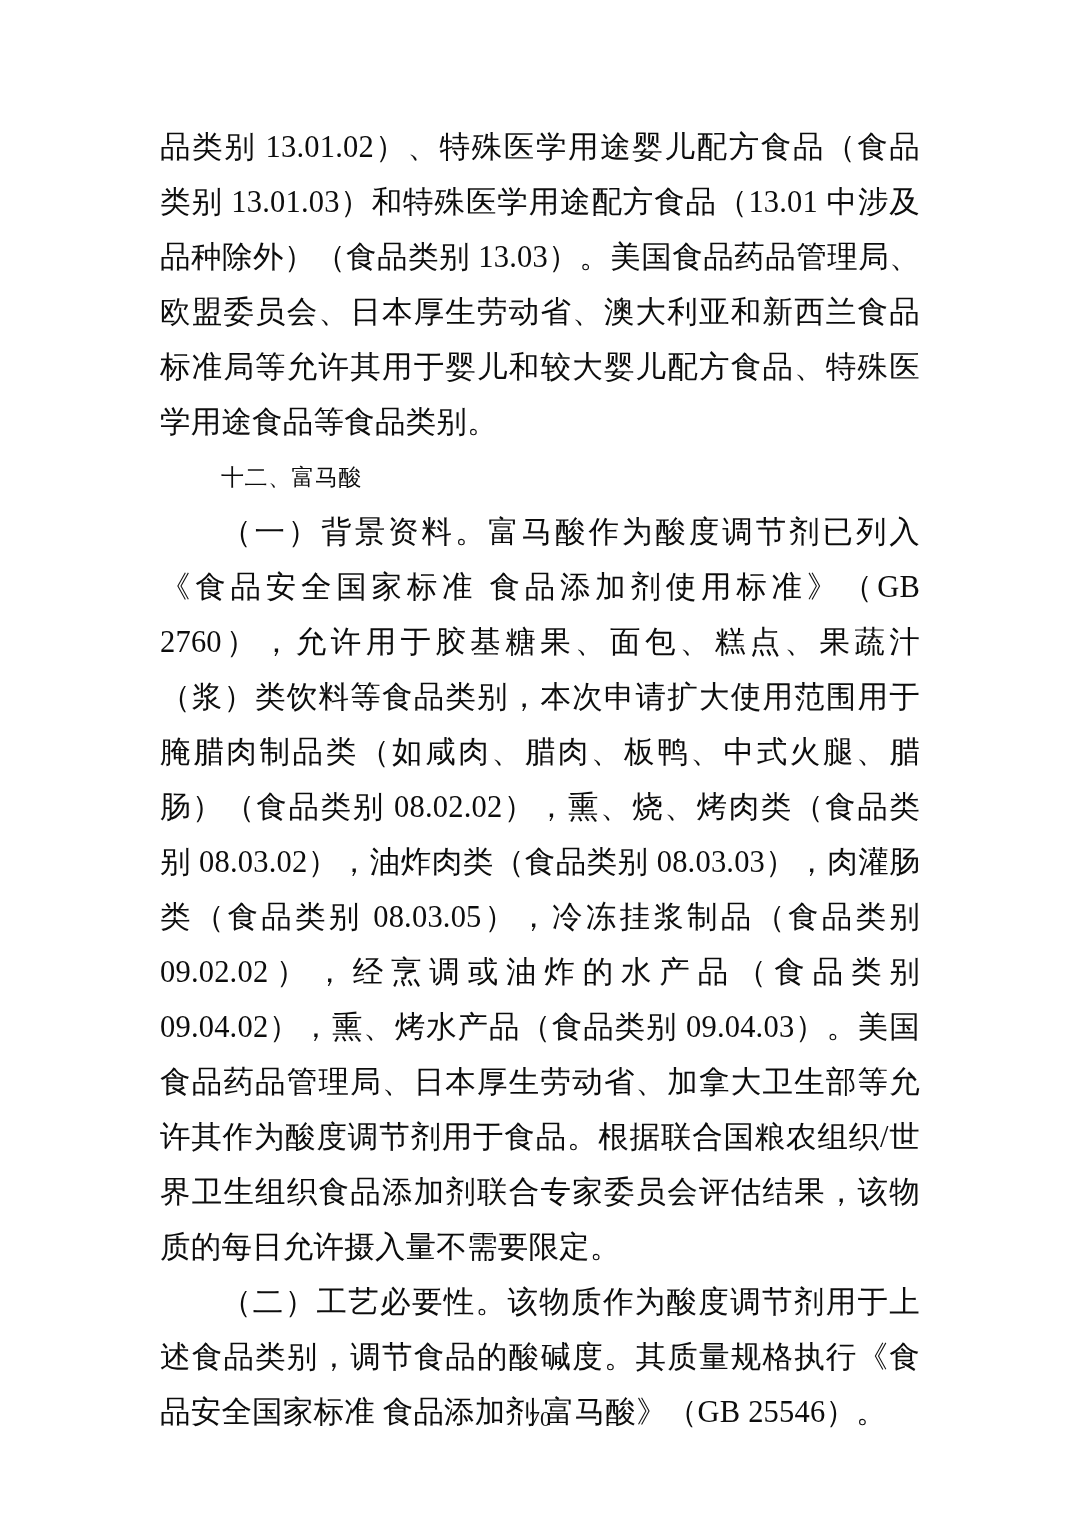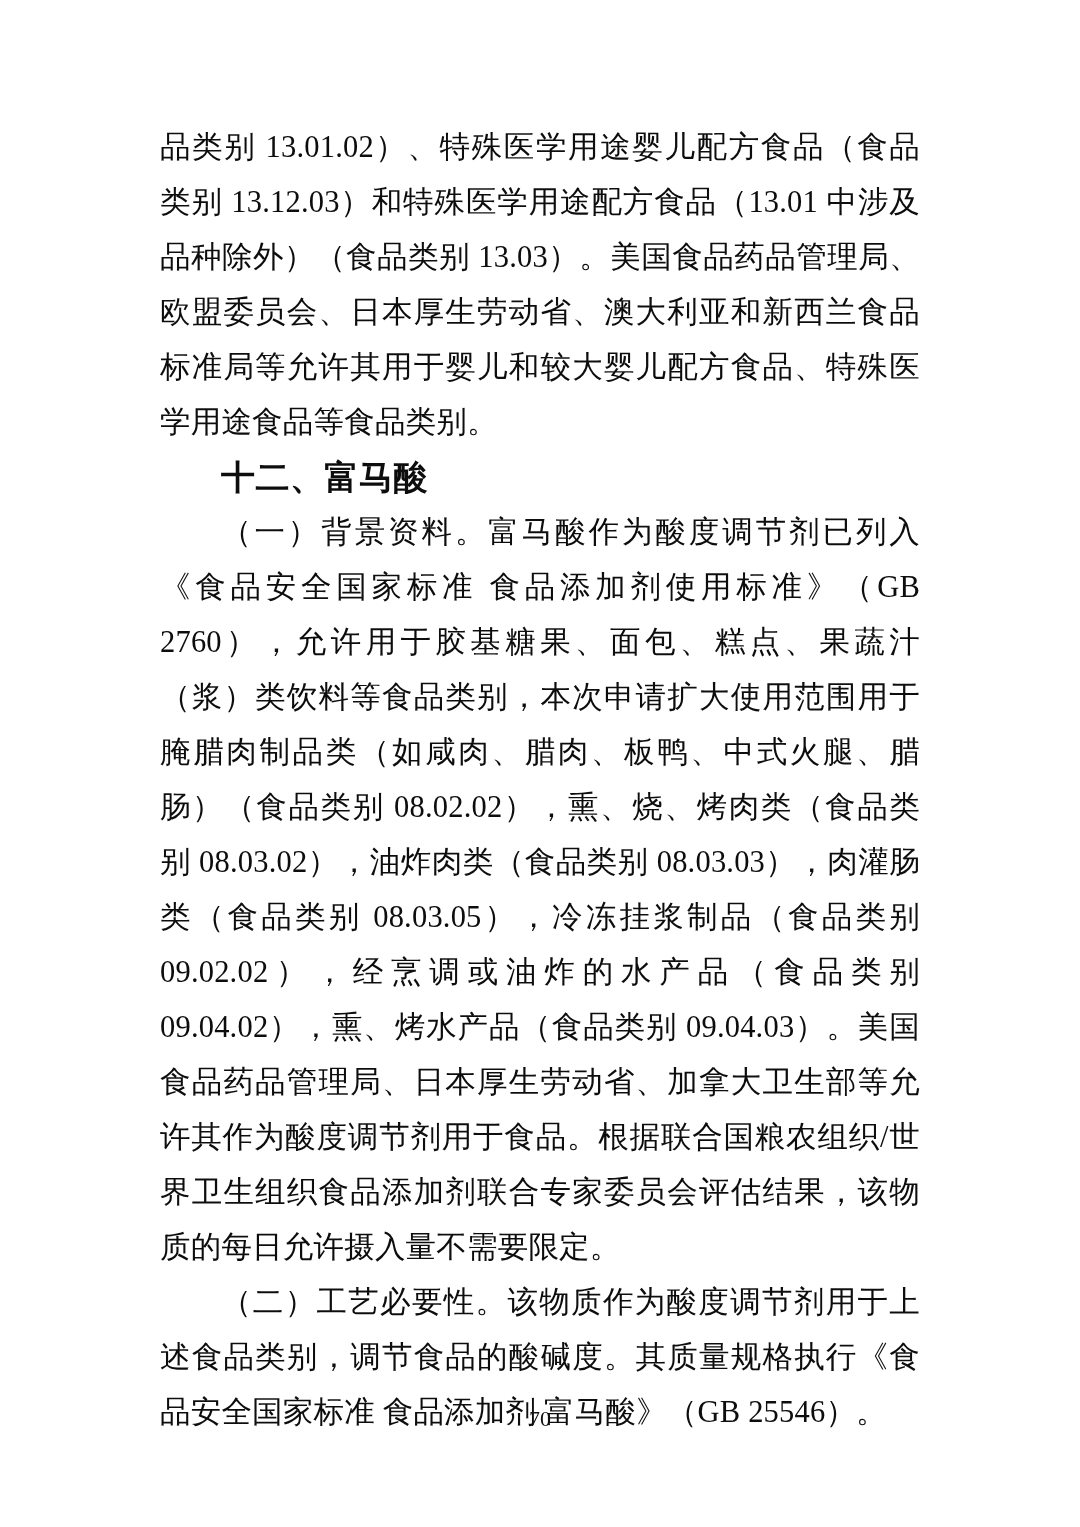--- a/index.html
+++ b/index.html
@@ -33,43 +33,43 @@
   }
   .para {
     margin: 0;
     text-indent: 0;
   }
   .para.indent {
     text-indent: 61px;
   }
   .heading {
     margin: 0;
-    font-size: 34px;
+    font-size: 23px;
     line-height: 55px;
-    font-weight: bold;
+    font-weight: normal;
     text-indent: 61px;
     letter-spacing: 0.5px;
     font-family: "Liberation Serif", "DejaVu Serif", serif;
   }
   .page-number {
     position: absolute;
     left: 0;
     right: 0;
     bottom: 95px;
     text-align: center;
     font-size: 22px;
     font-family: "Liberation Serif", "DejaVu Serif", serif;
     color: #111;
   }
 </style>
 </head>
 <body>
 
 <div class="page">
   <div class="body-text">
-    <p class="para">品类别 13.01.02）、特殊医学用途婴儿配方食品（食品类别 13.12.03）和特殊医学用途配方食品（13.01 中涉及品种除外）（食品类别 13.03）。美国食品药品管理局、欧盟委员会、日本厚生劳动省、澳大利亚和新西兰食品标准局等允许其用于婴儿和较大婴儿配方食品、特殊医学用途食品等食品类别。</p>
+    <p class="para">品类别 13.01.02）、特殊医学用途婴儿配方食品（食品类别 13.01.03）和特殊医学用途配方食品（13.01 中涉及品种除外）（食品类别 13.03）。美国食品药品管理局、欧盟委员会、日本厚生劳动省、澳大利亚和新西兰食品标准局等允许其用于婴儿和较大婴儿配方食品、特殊医学用途食品等食品类别。</p>
     <h2 class="heading">十二、富马酸</h2>
     <p class="para indent">（一）背景资料。富马酸作为酸度调节剂已列入《食品安全国家标准  食品添加剂使用标准》（GB 2760），允许用于胶基糖果、面包、糕点、果蔬汁（浆）类饮料等食品类别，本次申请扩大使用范围用于腌腊肉制品类（如咸肉、腊肉、板鸭、中式火腿、腊肠）（食品类别 08.02.02），熏、烧、烤肉类（食品类别 08.03.02），油炸肉类（食品类别 08.03.03），肉灌肠类（食品类别 08.03.05），冷冻挂浆制品（食品类别 09.02.02），经烹调或油炸的水产品（食品类别 09.04.02），熏、烤水产品（食品类别 09.04.03）。美国食品药品管理局、日本厚生劳动省、加拿大卫生部等允许其作为酸度调节剂用于食品。根据联合国粮农组织/世界卫生组织食品添加剂联合专家委员会评估结果，该物质的每日允许摄入量不需要限定。</p>
     <p class="para indent">（二）工艺必要性。该物质作为酸度调节剂用于上述食品类别，调节食品的酸碱度。其质量规格执行《食品安全国家标准  食品添加剂  富马酸》（GB 25546）。</p>
 
   </div>
   <div class="page-number">70</div>
 </div>
 
 </body></html>

